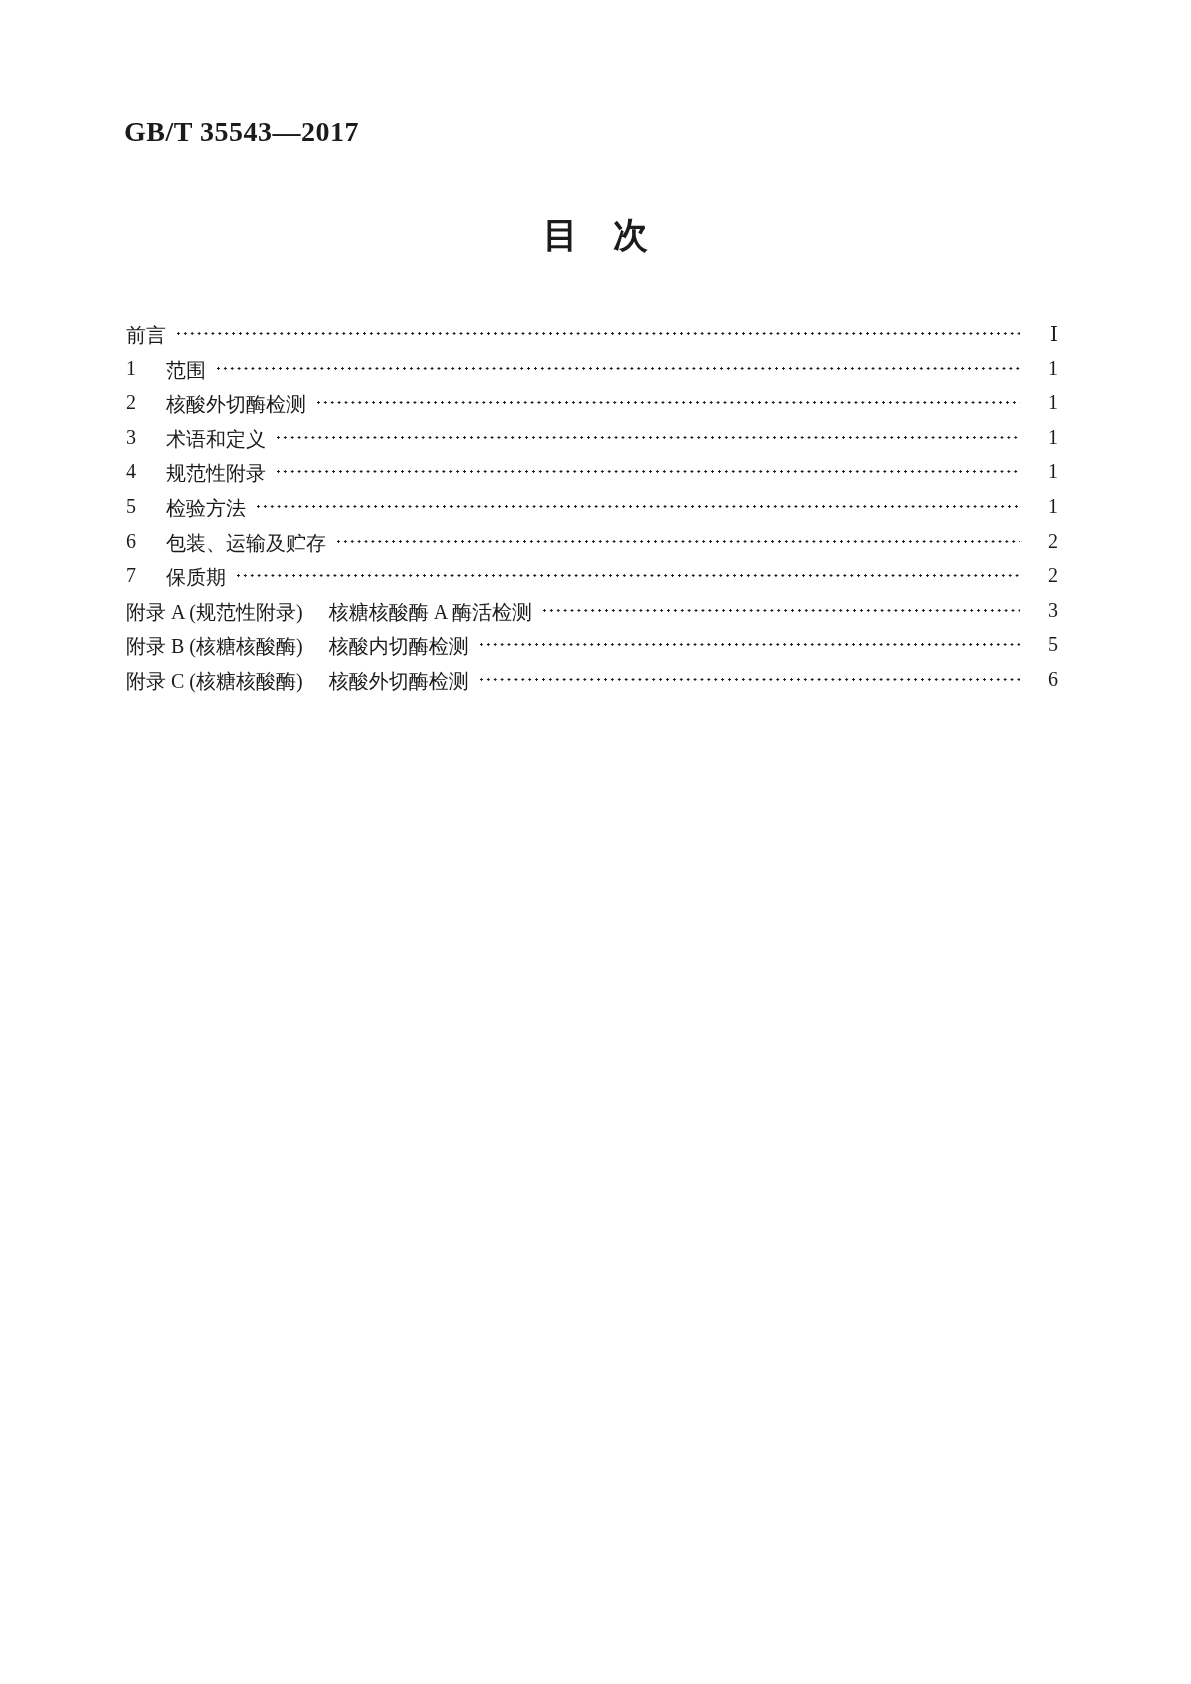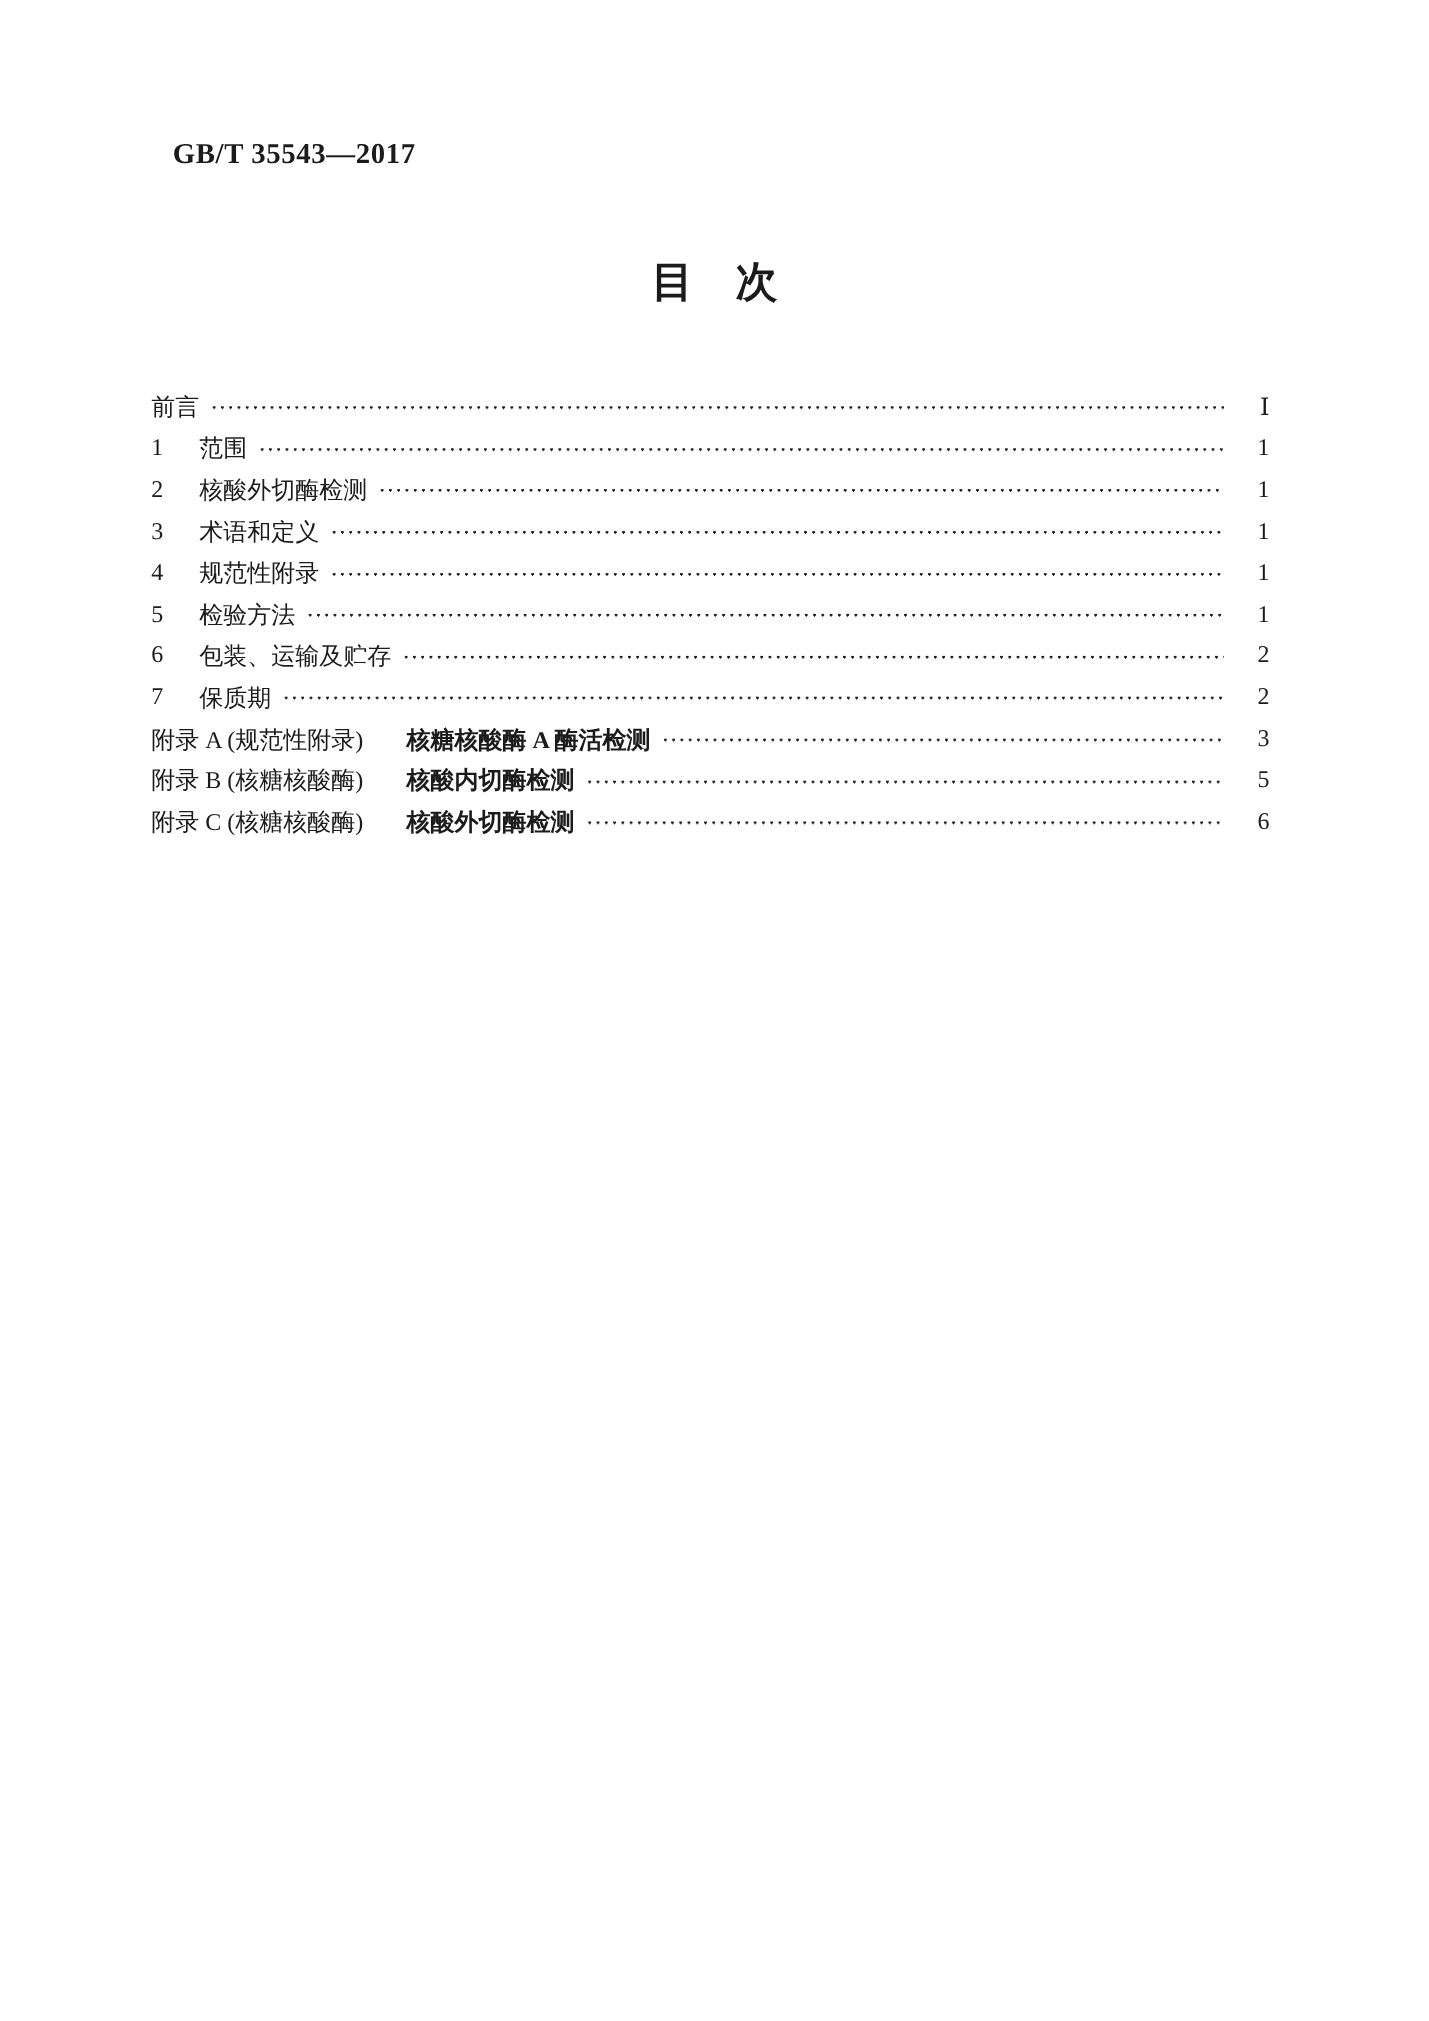--- a/index.html
+++ b/index.html
@@ -15,23 +15,23 @@
     color: #1b1b1b;
     overflow: hidden;
   }
   .page {
     position: absolute;
     inset: 0;
     background: #ffffff;
   }
   .doc-number {
     position: absolute;
-    left: 144px;
+    left: 124px;
     top: 116px;
-    font-size: 24px;
+    font-size: 28px;
     font-weight: bold;
     letter-spacing: 0.5px;
     white-space: nowrap;
   }
   .toc-title {
     position: absolute;
     left: 0;
     width: 100%;
     top: 212px;
     margin: 0;
@@ -43,36 +43,34 @@
     white-space: nowrap;
   }
   .toc {
     position: absolute;
     left: 126px;
     top: 322px;
     width: 932px;
   }
   .toc-row {
     display: flex;
-    align-items: center;
     height: 34.6px;
     font-size: 20px;
     white-space: nowrap;
   }
   .toc-row .num {
     flex: none;
     width: 40px;
   }
   .toc-row .label {
     flex: none;
   }
   .toc-row .sublabel {
     flex: none;
-    margin-left: 36px;
-    font-weight: bold;
+    margin-left: 26px;
   }
   .toc-row .leader {
     flex: 1 1 auto;
     height: 22px;
     margin-left: 9px;
     margin-right: 10px;
     background-image: radial-gradient(circle 1.25px at 3.4px 11.5px, #1c1c1c 98%, rgba(0,0,0,0) 100%);
     background-size: 6.9px 22px;
     background-repeat: repeat-x;
   }

